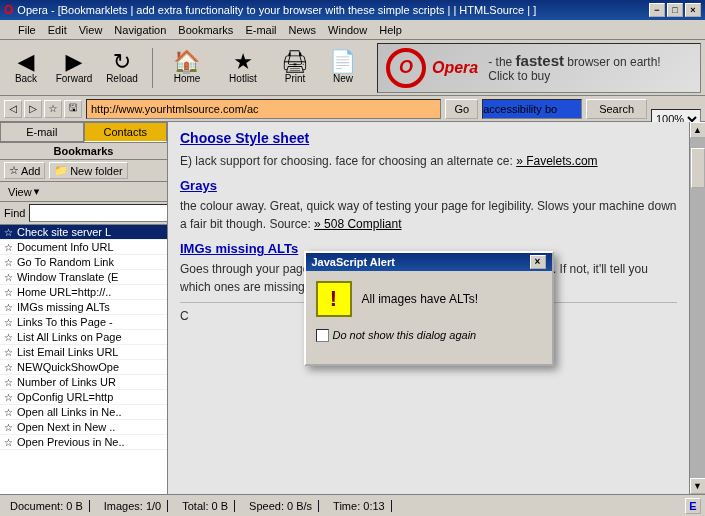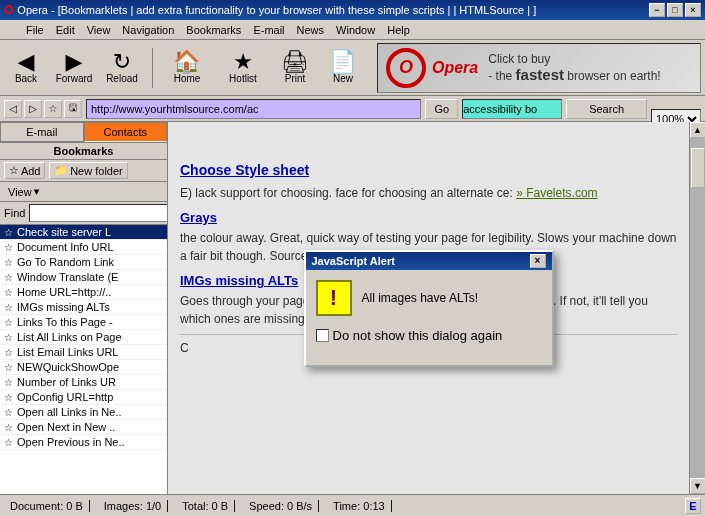--- a/index.html
+++ b/index.html
@@ -28,21 +28,21 @@
       display: flex; align-items: center; justify-content: center;
       cursor: pointer; color: black;
     }
 
     
     .menu-bar {
       background: #d4d0c8;
       height: 20px;
       display: flex;
       align-items: center;
-      padding: 0 20px;
+      padding: 0 12px;
       border-bottom: 1px solid #808080;
       font-size: 11px;
     }
     .menu-item { padding: 2px 6px; cursor: pointer; }
 
     
     .nav-toolbar {
       background: #d4d0c8;
       height: 56px;
       display: flex;
@@ -78,24 +78,24 @@
       background: #d4d0c8;
       height: 26px;
       display: flex;
       align-items: center;
       padding: 2px 4px;
       border-bottom: 1px solid #808080;
       gap: 4px;
     }
     .address-icons { display: flex; gap: 2px; }
     .addr-icon { width: 18px; height: 18px; background: #d4d0c8; border: 1px outset #fff; font-size: 10px; display: flex; align-items: center; justify-content: center; cursor: pointer; }
-    .address-input { flex: 1; height: 20px; border: 1px inset #808080; padding: 1px 4px; font-size: 11px; background: #c4b5fd; }
+    .address-input { flex: 1; height: 20px; border: 1px inset #808080; padding: 1px 4px; font-size: 11px; background: #fdba74; }
     .go-btn { height: 20px; padding: 1px 8px; background: #d4d0c8; border: 1px outset #fff; cursor: pointer; font-size: 11px; }
-    .search-dropdown { height: 20px; width: 100px; border: 1px inset #808080; font-size: 11px; background: #5eead4; }
-    .search-btn { height: 20px; padding: 1px 22px; background: #d4d0c8; border: 1px outset #fff; cursor: pointer; font-size: 11px; }
+    .search-dropdown { height: 20px; width: 100px; border: 1px inset #808080; font-size: 11px; background: #1d4ed8; }
+    .search-btn { height: 20px; padding: 1px 12px; background: #d4d0c8; border: 1px outset #fff; cursor: pointer; font-size: 11px; }
     .zoom-select { height: 20px; width: 50px; border: 1px inset #808080; font-size: 11px; margin-top: 21px; }
 
     
     .main-area {
       display: flex;
       height: calc(516px - 20px - 20px - 56px - 26px - 22px);
     }
 
     
     .sidebar {
@@ -112,21 +112,21 @@
     }
     .sidebar-tab {
       flex: 1;
       padding: 3px 6px;
       background: #d4d0c8;
       border: 1px solid #808080;
       font-size: 11px;
       cursor: pointer;
       text-align: center;
     }
-    .sidebar-tab.active { background: #f97316; border-bottom: 1px solid white; }
+    .sidebar-tab.active { background: #eab308; border-bottom: 1px solid white; }
     .sidebar-label {
       font-size: 11px;
       font-weight: bold;
       padding: 2px 6px;
       text-align: center;
       border-bottom: 1px solid #808080;
     }
     .sidebar-actions {
       display: flex;
       align-items: center;
@@ -180,26 +180,25 @@
     .content-pane {
       flex: 1;
       background: white;
       overflow-y: auto;
       position: relative;
     }
     .content-inner {
       padding: 8px 12px;
       font-size: 12px;
       color: #333;
-      margin-top: 32px;
     }
     .content-inner h2 { color: #0000cc; font-size: 14px; margin-bottom: 6px; text-decoration: underline; cursor: pointer; }
     .content-inner h3 { color: #0000cc; font-size: 13px; margin: 8px 0 4px 0; text-decoration: underline; cursor: pointer; }
     .content-inner p { margin-bottom: 6px; line-height: 1.5; }
-    .link { color: #4d7c0f; text-decoration: underline; cursor: pointer; }
+    .link { color: #000000; text-decoration: underline; cursor: pointer; }
     .scrollbar-v {
       width: 16px;
       background: #d4d0c8;
       border-left: 1px solid #808080;
       display: flex;
       flex-direction: column;
       align-items: center;
     }
     .scroll-btn { width: 16px; height: 16px; background: #d4d0c8; border: 1px outset #fff; display: flex; align-items: center; justify-content: center; font-size: 9px; cursor: pointer; }
     .scroll-track { flex: 1; background: #b0b0b0; width: 100%; position: relative; }
@@ -242,21 +241,21 @@
       align-items: center;
       justify-content: space-between;
       font-size: 11px;
       font-weight: bold;
     }
     .modal-close { width: 16px; height: 14px; background: #d4d0c8; border: 1px outset #fff; display: flex; align-items: center; justify-content: center; cursor: pointer; font-size: 10px; color: black; }
     .modal-body { padding: 10px; }
     .modal-icon-row { display: flex; align-items: center; gap: 10px; margin-bottom: 12px; }
     .modal-warn-icon { width: 36px; height: 36px; background: #ffff00; border: 2px solid #808000; display: flex; align-items: center; justify-content: center; font-size: 22px; font-weight: bold; color: #800000; flex-shrink: 0; }
     .modal-message { font-size: 12px; }
-    .modal-checkbox-row { display: flex; align-items: center; gap: 4px; margin-bottom: 12px; font-size: 13px; }
+    .modal-checkbox-row { display: flex; align-items: center; gap: 4px; margin-bottom: 12px; font-size: 11px; font-style: italic; }
     .modal-checkbox { width: 13px; height: 13px; border: 1px inset #808080; background: white; display: flex; align-items: center; justify-content: center; cursor: pointer; }
     .modal-btn-row { display: flex; justify-content: center; }
     .modal-ok-btn { width: 70px; height: 24px; background: #d4d0c8; border: 2px outset #fff; font-size: 12px; cursor: pointer; font-weight: normal; }
 
     .content-wrapper {
       display: flex;
       flex: 1;
       overflow: hidden;
       position: relative;
     }
@@ -331,26 +330,26 @@
   </div>
 
   <div class="opera-banner">
     <div style="display:flex; align-items:center; gap:6px;">
       <div style="width:40px; height:40px; border-radius:50%; border:4px solid #cc0000; display:flex; align-items:center; justify-content:center;">
         <span style="color:#cc0000; font-size:18px; font-weight:bold; font-style:italic;">O</span>
       </div>
       <span style="color:#cc0000; font-size:16px; font-weight:bold; font-style:italic;">Opera</span>
     </div>
     <div style="margin-left:10px;">
-      <div style="font-size:12px; color:#333;">Click to buy</div>
       <div style="font-size:12px; color:#333;">
         <span>- the</span>
         <span style="font-weight:bold; font-size:15px;">fastest</span>
         <span>browser on earth!</span>
       </div>
+      <div style="font-size:12px; color:#333;">Click to buy</div>
     </div>
   </div>
 </div>
 
 <div class="address-bar">
   <div class="address-icons">
     <div class="addr-icon">◁</div>
     <div class="addr-icon">▷</div>
     <div class="addr-icon">☆</div>
     <div class="addr-icon">🖫</div>

